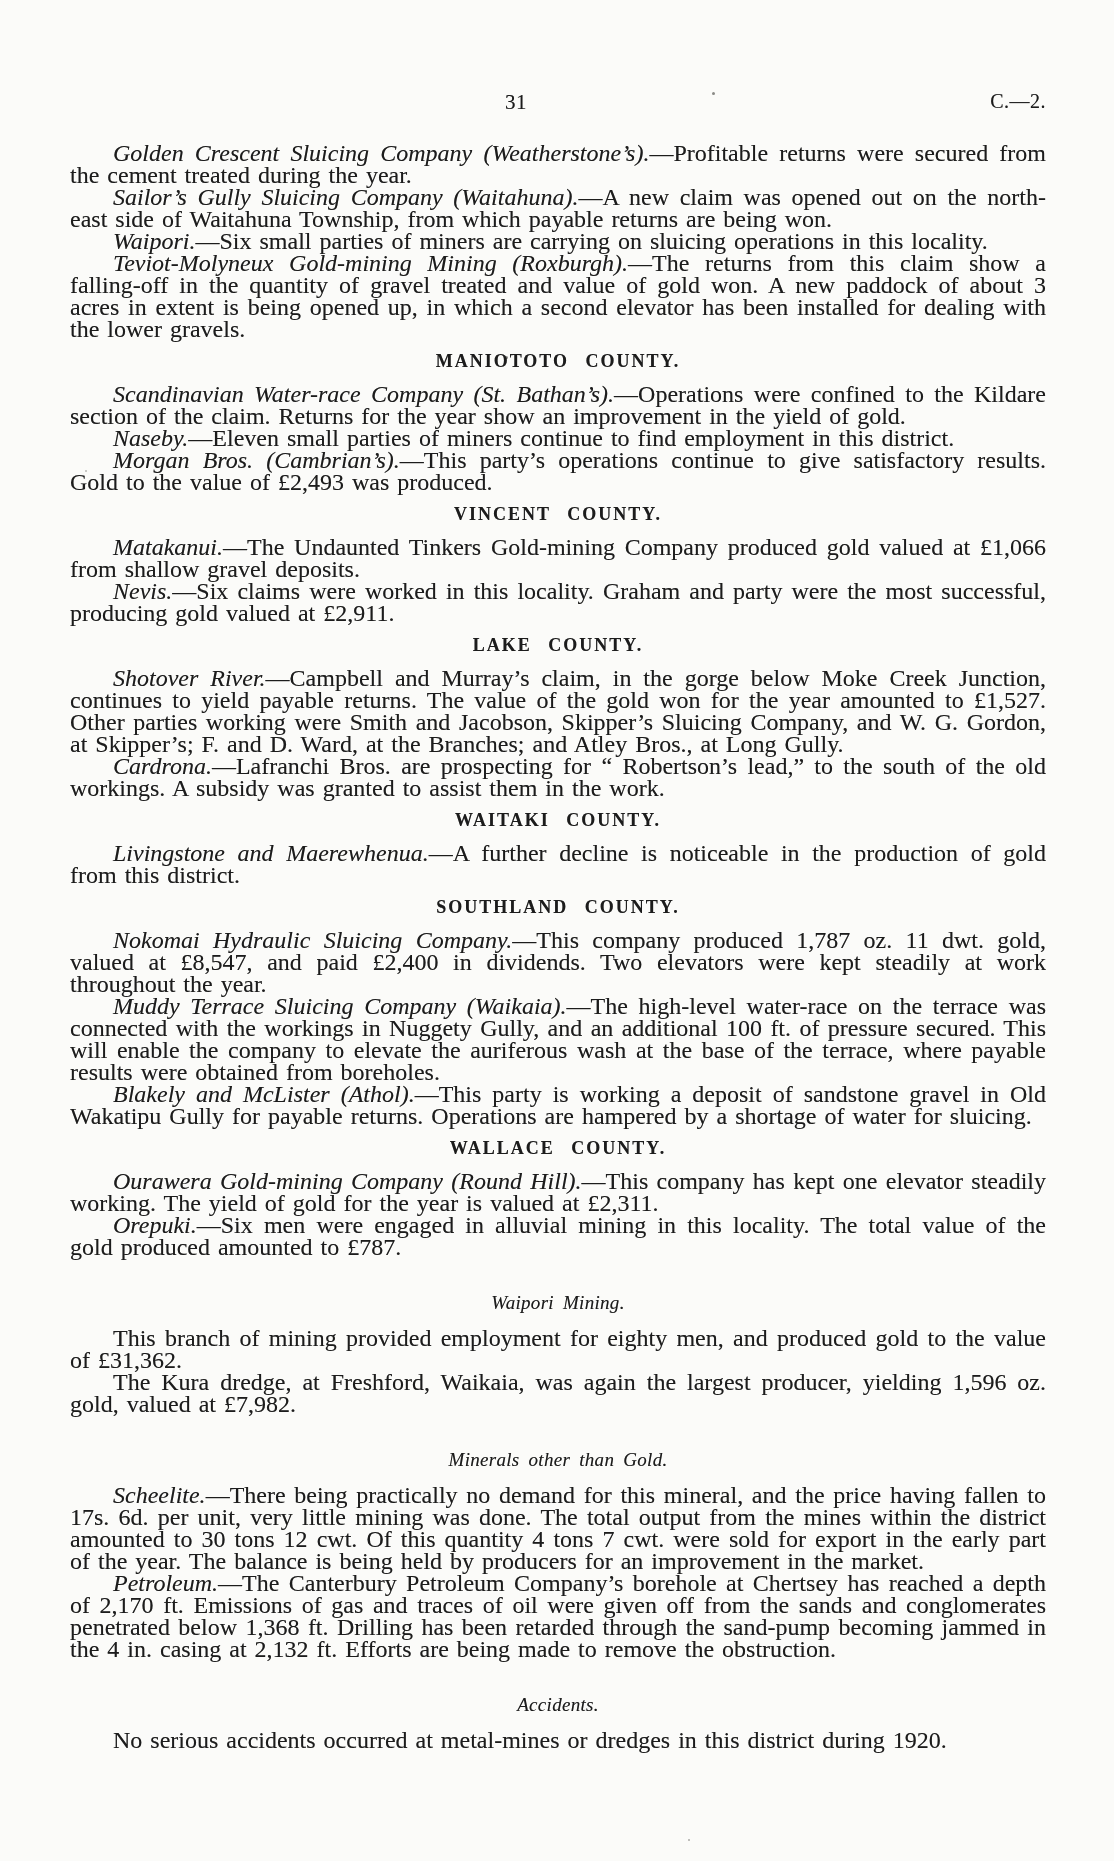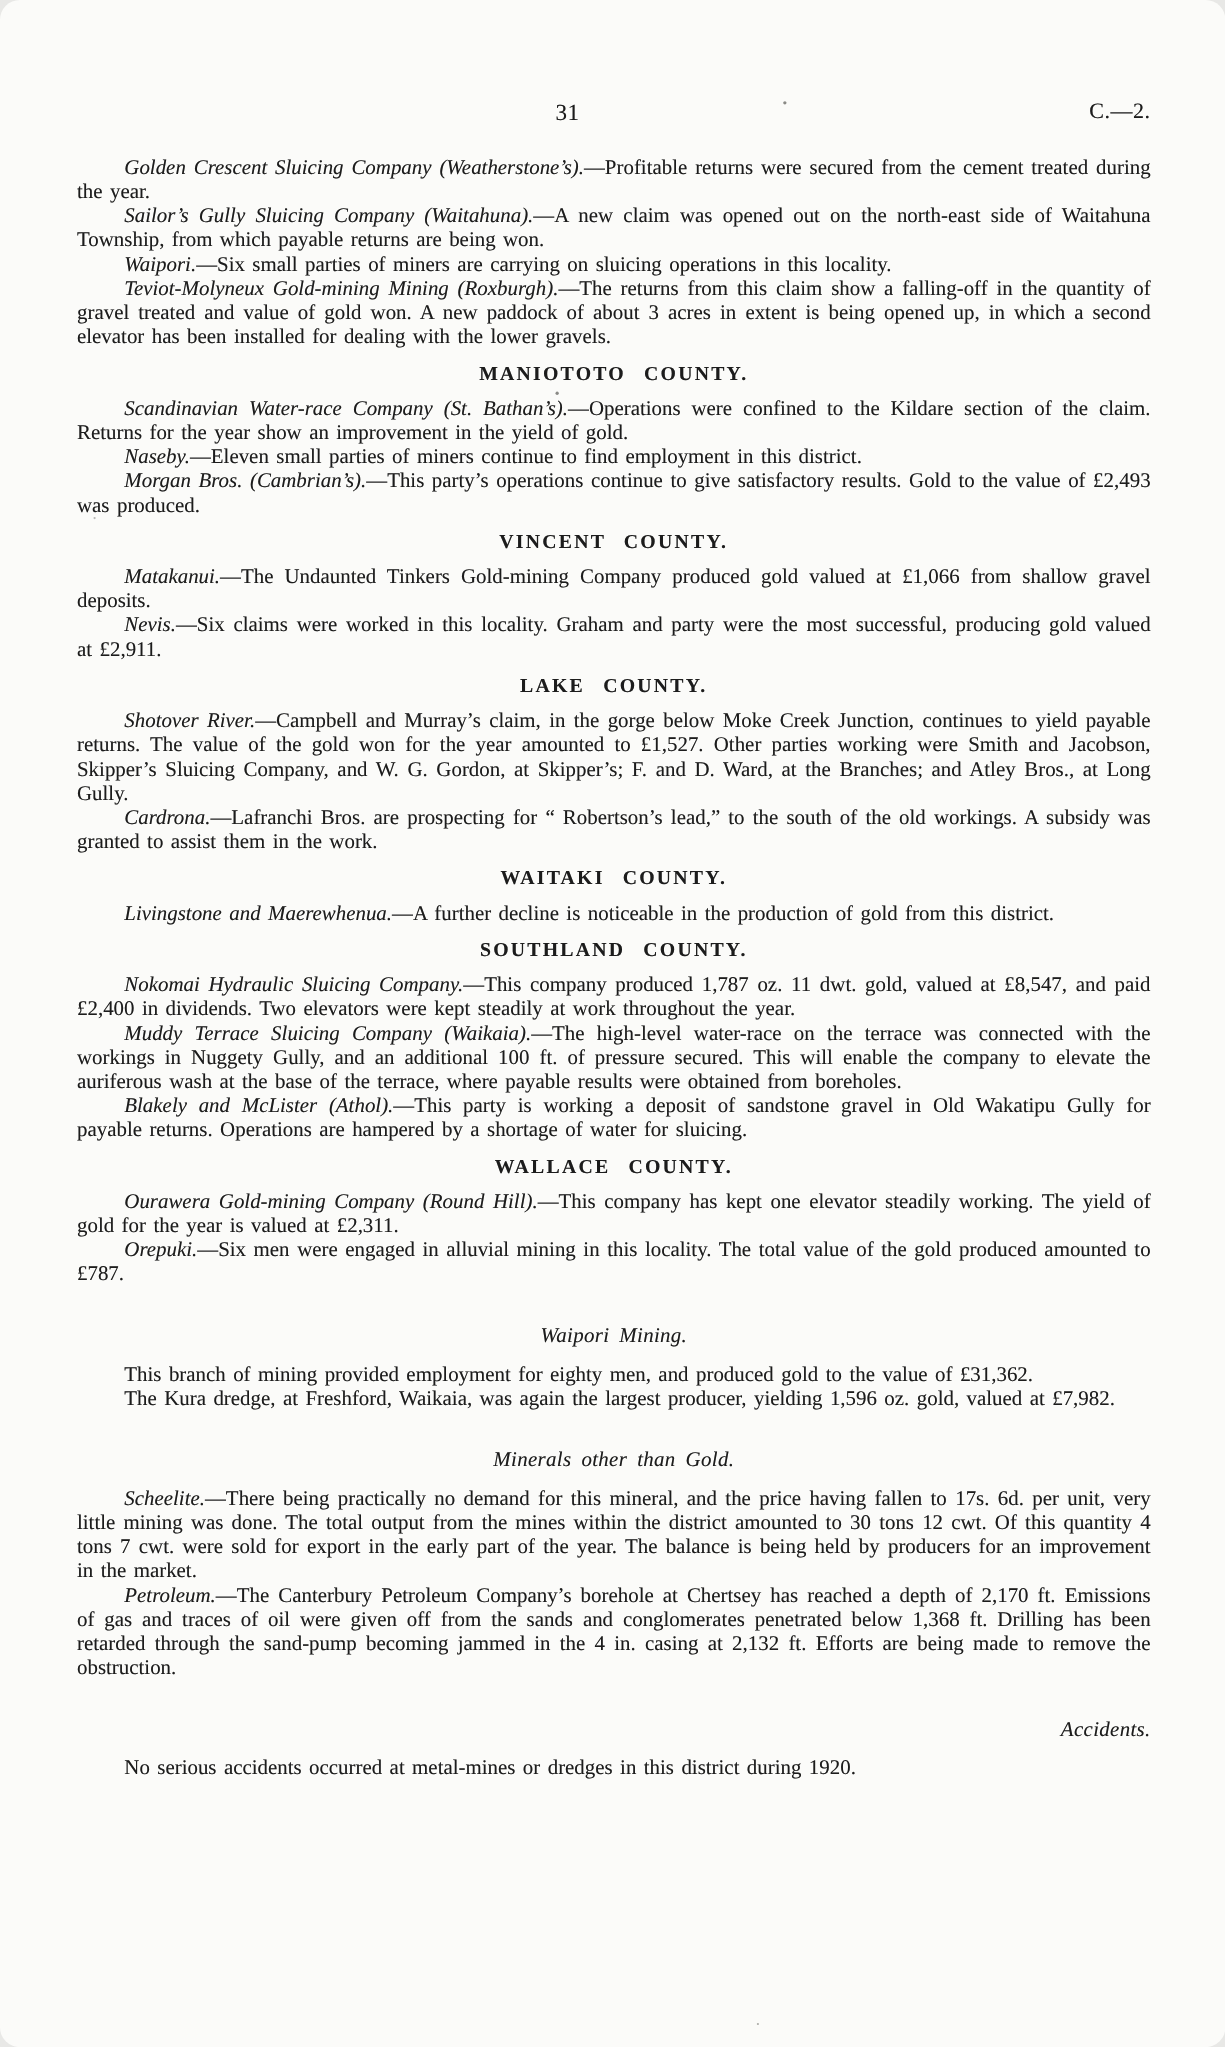--- a/index.html
+++ b/index.html
@@ -8,21 +8,20 @@
     background: #e8e8e6;
   }
   .page {
     position: relative;
     width: 1114px;
     height: 1861px;
     background: #fbfbf9;
     overflow: hidden;
     font-family: "Liberation Serif", "DejaVu Serif", serif;
     color: #1c1c1c;
-    border-radius: 18px;
   }
   .content-column {
     position: absolute;
     left: 70px;
     top: 88px;
     width: 976px;
   }
   .page-header {
     position: relative;
     height: 30px;
@@ -41,21 +40,21 @@
     position: absolute;
     right: 0;
     top: 2px;
     font-size: 20px;
     letter-spacing: 0.5px;
     text-shadow: 0 0 0.5px rgba(25,25,25,0.45);
     margin-left: 32px;
   }
   .page-body p.para {
     margin: 0;
-    font-size: 19px;
+    font-size: 24px;
     line-height: 22px;
     text-align: justify;
     text-indent: 43px;
     word-spacing: 2px;
     text-shadow: 0 0 0.5px rgba(25,25,25,0.4);
   }
   .page-body p.para i {
     font-style: italic;
   }
   .county-heading {
@@ -71,21 +70,20 @@
     margin: 34px 0 13px 0;
     font-size: 19px;
     font-weight: normal;
     font-style: italic;
     text-align: center;
     word-spacing: 4px;
     letter-spacing: 0.3px;
     text-shadow: 0 0 0.5px rgba(25,25,25,0.4);
   }
   .section-heading.extra-space {
-    text-align: right;
   }
   .speck {
     position: absolute;
     background: #8a8a86;
     border-radius: 50%;
   }
   .speck-1 { left: 712px; top: 92px;  width: 3px; height: 3px; }
   .speck-2 { left: 505px; top: 356px; width: 3px; height: 3px; }
   .speck-3 { left: 85px;  top: 470px; width: 2px; height: 2px; opacity: .6; }
   .speck-4 { left: 688px; top: 1839px; width: 2px; height: 2px; opacity: .7; }

